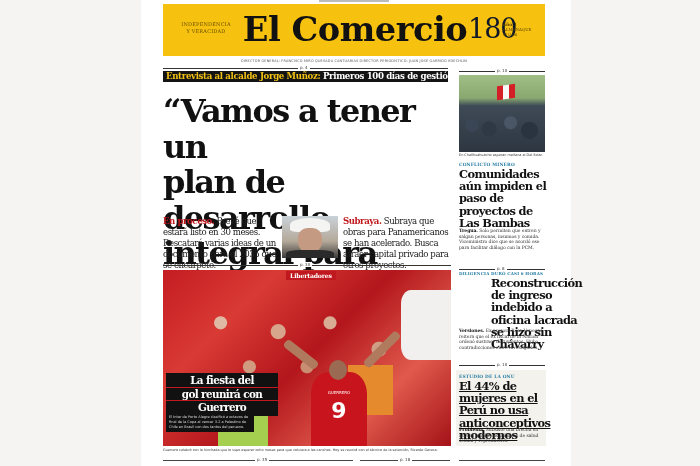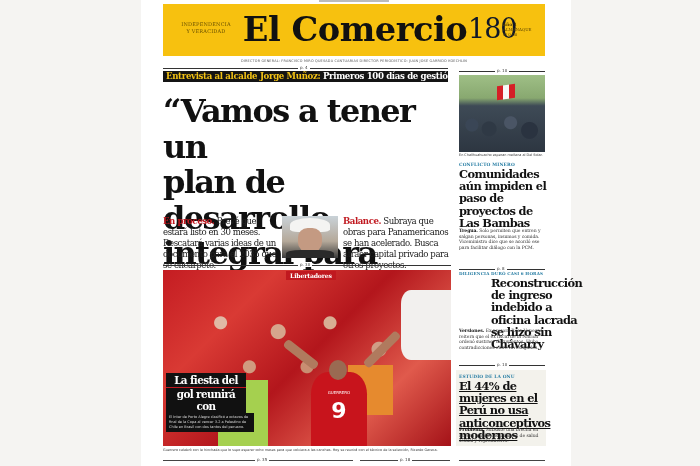--- a/index.html
+++ b/index.html
@@ -71,21 +71,21 @@
   .photo .player { position:absolute; left: 148px; top: 102px; width: 56px; height: 74px; background: #c8141c; border-radius: 30% 30% 0 0; }
   .photo .player .num { position:absolute; left: 0; top: 26px; width: 56px; text-align:center; color:#fff; font-family:"DejaVu Sans",sans-serif; font-weight:bold; font-size: 22px; }
   .photo .player .name { position:absolute; left: 10px; top: 18px; width: 36px; text-align:center; color:#fff; font-family:"DejaVu Sans",sans-serif; font-size: 4px; }
   .photo .head { position:absolute; left: 166px; top: 90px; width: 18px; height: 20px; background:#9a6a52; border-radius: 50%; }
   .photo .arm-l { position:absolute; left: 118px; top: 80px; width: 40px; height: 9px; background:#b07a5e; transform: rotate(38deg); border-radius: 4px; }
   .photo .arm-r { position:absolute; left: 196px; top: 75px; width: 46px; height: 9px; background:#b07a5e; transform: rotate(-45deg); border-radius: 4px; }
 
   .tag { position: absolute; left: 286px; top: 271px; height: 9px; padding: 0 4px; background: #c0181f; color: #fff;
          font-family: "DejaVu Serif", serif; font-weight: bold; font-size: 6.2px; line-height: 9px; letter-spacing: -0.2px; }
 
-  .photo-title { position: absolute; left: 166px; top: 373px; width: 80px; background: #111; color: #fff; text-align: center;
+  .photo-title { position: absolute; left: 166px; top: 373px; width: 112px; background: #111; color: #fff; text-align: center;
                  font-family: "DejaVu Serif", serif; font-weight: bold; font-size: 10.4px; line-height: 12.6px; letter-spacing: -0.6px; padding: 1px 0 2px; }
   .photo-title .line { display:block; border-bottom: 1px solid #c0181f; }
   .photo-title .line:last-child { border-bottom: none; }
   .photo-text { position: absolute; left: 166px; top: 413px; width: 88px; background: #111; color: #ddd;
                 font-family: "DejaVu Sans", sans-serif; font-size: 3.5px; line-height: 5px; padding: 2px 3px; }
 
   .caption { position: absolute; left: 163px; top: 448px; width: 288px; font-family: "DejaVu Sans", sans-serif;
              font-size: 3.4px; color: #333; white-space: nowrap; overflow: hidden; }
   .rphoto { position: absolute; left: 459px; top: 75px; width: 86px; height: 77px; overflow: hidden;
             background:
@@ -144,21 +144,21 @@
 </div>
 <div class="deck deck-left">
   <span class="lead">En proceso.</span><span> Prevé que estará listo en 30 meses. Rescatará varias ideas de un documento para el 2035 que se encarpetó.</span>
 </div>
 <div class="portrait">
   <div class="hat"></div>
   <div class="face"></div>
   <div class="shirt"></div>
 </div>
 <div class="deck deck-right">
-  <span class="lead">Balance.</span><span> Subraya que obras para Panamericanos se han acelerado. Busca atraer capital privado para otros proyectos.</span>
+  <span class="lead">Subraya.</span><span> Subraya que obras para Panamericanos se han acelerado. Busca atraer capital privado para otros proyectos.</span>
 </div>
 
 <div class="rule" style="left:163px; top:265px; width:288px;"></div>
 <div class="pnum" style="left:298px; top:262px;">p. 30</div>
 <div class="photo">
   <div class="whiteshirt"></div>
   <div class="vest2"></div>
   <div class="vest1"></div>
   <div class="arm-l"></div>
   <div class="arm-r"></div>

